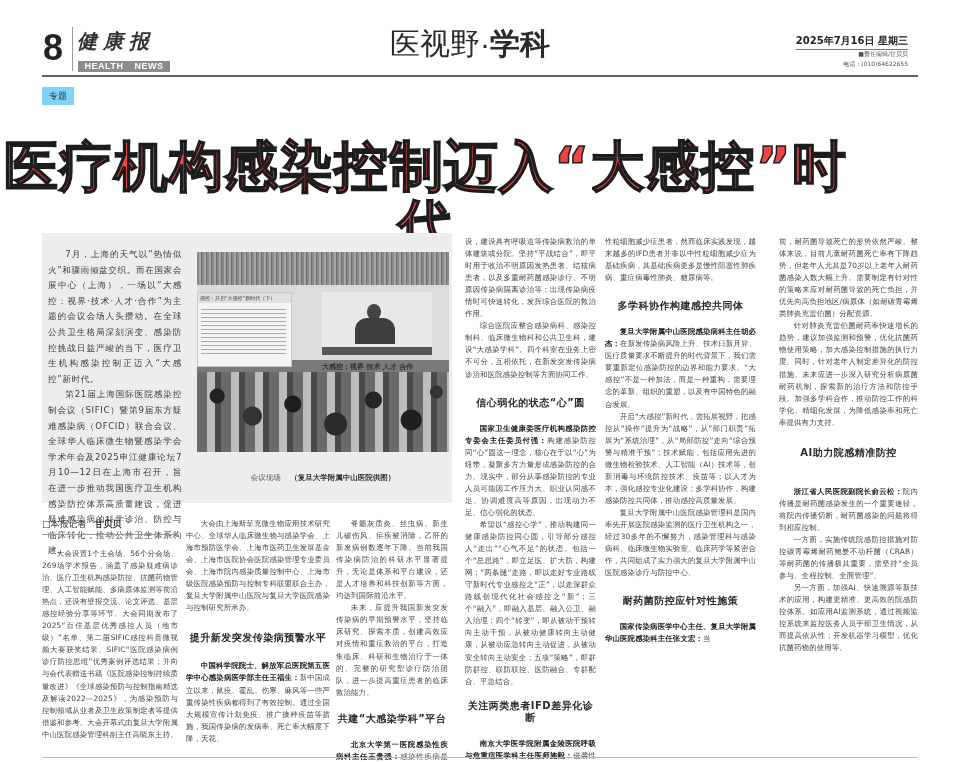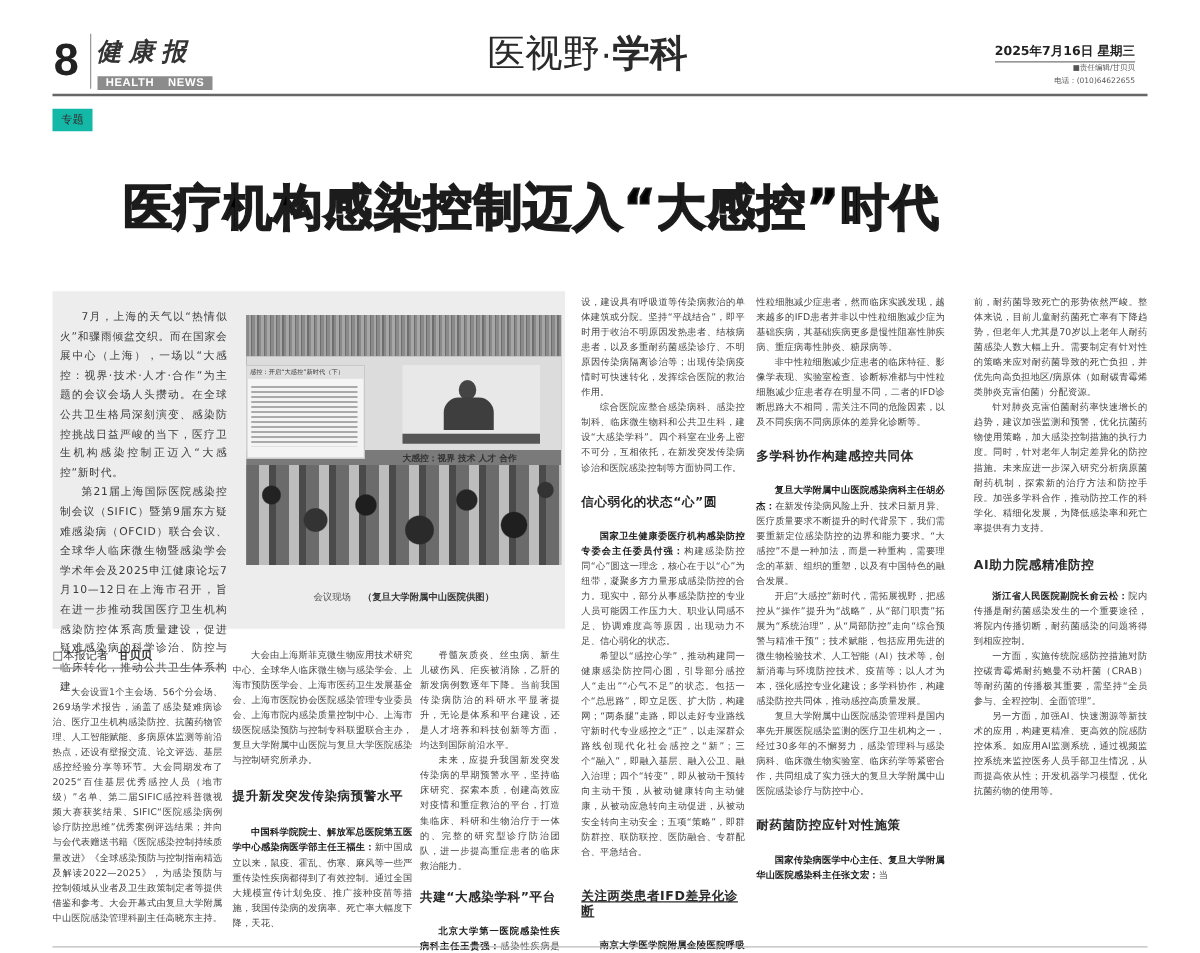--- a/index.html
+++ b/index.html
@@ -12,24 +12,24 @@
   .mast-divider { left: 72px; top: 27px; width: 1px; height: 44px; background: #999; }
   .masthead { left: 77px; top: 24px; font-family: "DejaVu Serif", serif; font-style: italic; font-weight: bold; font-size: 20px; letter-spacing: 6px; color: #333; line-height: 34px; }
   .mast-en { left: 78px; top: 61px; width: 92px; height: 11px; background: #8c8c8c; color: #fff; font-family: "Liberation Sans", sans-serif; font-weight: bold; font-size: 9px; line-height: 11px; letter-spacing: 0.5px; word-spacing: 8px; text-align: center; }
   .section-title { left: 390px; top: 24px; font-size: 30px; line-height: 40px; color: #2a2a2a; }
   .section-title .light { font-family: Liberation Sans, sans-serif; font-weight: normal; }
   .section-title .bold { font-family: "DejaVu Sans", sans-serif; font-weight: bold; }
   .date { right: 52px; top: 34px; font-weight: bold; font-size: 10px; color: #222; border-bottom: 1px solid #777; padding-bottom: 1px; }
   .editor { right: 52px; top: 50px; font-size: 6px; color: #555; }
   .phone { right: 52px; top: 60px; font-size: 6px; color: #555; }
   .top-rule { left: 42px; top: 75px; width: 876px; height: 2px; background: #666; }
-  .tag { left: 42px; top: 87px; width: 32px; height: 18px; background: #14b8a6; font-size: 9px; line-height: 18px; text-align: center; color: #333; }
+  .tag { left: 42px; top: 87px; width: 32px; height: 18px; background: #7dd3fc; font-size: 9px; line-height: 18px; text-align: center; color: #333; }
 
   
-  .headline { left: 0; top: 138px; width: 851px; text-align: center; font-family: "DejaVu Sans", sans-serif; font-weight: bold; font-size: 39px; line-height: 58px; color: #000000; letter-spacing: 1px; -webkit-text-stroke: 1.5px #1c1c1c; }
+  .headline { left: 0; top: 138px; width: 851px; text-align: center; font-family: "DejaVu Sans", sans-serif; font-weight: bold; font-size: 54px; line-height: 58px; color: #ef4444; letter-spacing: 1px; -webkit-text-stroke: 1.5px #1c1c1c; }
 
   
   .intro-box { left: 42px; top: 233px; width: 410px; height: 270px; background: #ededed; }
   .intro-text { left: 48px; top: 247px; width: 134px; font-size: 8.6px; line-height: 15.6px; color: #3a3a3a; text-align: justify; letter-spacing: 0.6px; }
   .intro-text p { text-indent: 2em; }
   .photo { left: 197px; top: 252px; width: 252px; height: 200px; background: #7a7a7a; overflow: hidden; }
   .photo .ceiling { position: absolute; left: 0; top: 0; width: 100%; height: 33px; background: repeating-linear-gradient(90deg, #8a8a8a 0 2px, #a6a6a6 2px 4px, #6e6e6e 4px 5px); }
   .photo .wall { position: absolute; left: 0; top: 33px; width: 100%; height: 75px; background: #dcdcdc; }
   .photo .slide { position: absolute; left: 0; top: 40px; width: 95px; height: 75px; background: #f4f4f4; border: 1px solid #c8c8c8; }
   .photo .slide-title { position: absolute; left: 0; top: 0; width: 100%; height: 10px; background: #e0e0e0; font-size: 5px; line-height: 10px; color: #333; padding-left: 2px; white-space: nowrap; overflow: hidden; }
@@ -49,21 +49,21 @@
       radial-gradient(circle at 95% 25%, #333 0 6px, transparent 7px),
       repeating-linear-gradient(90deg, #6b6b6b 0 10px, #bdbdbd 10px 18px, #4a4a4a 18px 24px); }
   .caption { left: 197px; top: 473px; width: 252px; text-align: center; font-size: 7.5px; color: #555; }
   .caption b { color: #333; }
 
   
   .col { font-size: 7.4px; line-height: 12.05px; color: #444; text-align: justify; letter-spacing: 0.15px; }
   .col p { text-indent: 2em; }
   .col .lead { text-indent: 2em; }
   .col .lead b { color: #222; }
-  .subhead { font-weight: bold; font-size: 10px; color: #2a2a2a; text-align: left; letter-spacing: 0.5px; }
+  .subhead { font-weight: bold; font-size: 10px; color: #2a2a2a; text-align: center; letter-spacing: 0.5px; }
   .byline { left: 42px; top: 518px; width: 135px; font-size: 9px; color: #333; border-bottom: 1px solid #999; padding-bottom: 3px; }
   .byline b { margin-left: 8px; text-align: right; }
   .bottom-rule { left: 42px; top: 757px; width: 876px; height: 1px; background: #bbb; }
 </style>
 </head>
 <body>
 
 <div class="abs page-num">8</div>
 <div class="abs mast-divider"></div>
 <div class="abs masthead">健康报</div>
@@ -123,37 +123,36 @@
   <div class="subhead" style="margin:14px 0 14px;">共建“大感染学科”平台</div>
   <p class="lead"><b>北京大学第一医院感染性疾病科主任王贵强：</b><span>感染性疾病是威胁人类健康的主要疾病之一，微生物耐药形势严峻。加强综合医院传染病防治能力建</span></p>
 </div>
 
 <div class="abs col" style="left:465px; top:236px; width:131px;">
   <p style="text-indent:0">设，建设具有呼吸道等传染病救治的单体建筑或分院。坚持“平战结合”，即平时用于收治不明原因发热患者、结核病患者，以及多重耐药菌感染诊疗、不明原因传染病隔离诊治等；出现传染病疫情时可快速转化，发挥综合医院的救治作用。</p>
   <p>综合医院应整合感染病科、感染控制科、临床微生物科和公共卫生科，建设“大感染学科”。四个科室在业务上密不可分，互相依托，在新发突发传染病诊治和医院感染控制等方面协同工作。</p>
   <div class="subhead" style="margin:16px 0 14px;">信心弱化的状态“心”圆</div>
   <p class="lead"><b>国家卫生健康委医疗机构感染防控专委会主任委员付强：</b><span>构建感染防控同“心”圆这一理念，核心在于以“心”为纽带，凝聚多方力量形成感染防控的合力。现实中，部分从事感染防控的专业人员可能因工作压力大、职业认同感不足、协调难度高等原因，出现动力不足、信心弱化的状态。</span></p>
   <p>希望以“感控心学”，推动构建同一健康感染防控同心圆，引导部分感控人“走出”“心气不足”的状态。包括一个“总思路”，即立足医、扩大防，构建网；“两条腿”走路，即以走好专业路线守新时代专业感控之“正”，以走深群众路线创现代化社会感控之“新”；三个“融入”，即融入基层、融入公卫、融入治理；四个“转变”，即从被动干预转向主动干预，从被动健康转向主动健康，从被动应急转向主动促进，从被动安全转向主动安全；五项“策略”，即群防群控、联防联控、医防融合、专群配合、平急结合。</p>
-  <div class="subhead" style="margin:24px 0 14px;text-decoration:underline;">关注两类患者IFD差异化诊断</div>
+  <div class="subhead" style="margin:12px 0 14px;">关注两类患者IFD差异化诊断</div>
   <p class="lead"><b>南京大学医学院附属金陵医院呼吸与危重症医学科主任医师施毅：</b><span>侵袭性真菌病（IFD）是一组由真菌感染引起的严重疾病，近年来发病率呈上升趋势。IFD的诊断标准主要针对中</span></p>
 </div>
 
 <div class="abs col" style="left:605px; top:236px; width:151px;">
   <p style="text-indent:0">性粒细胞减少症患者，然而临床实践发现，越来越多的IFD患者并非以中性粒细胞减少症为基础疾病，其基础疾病更多是慢性阻塞性肺疾病、重症病毒性肺炎、糖尿病等。</p>
-  <p>非中性粒细胞减少症患者的临床特征、影像学表现、实验室检查、诊断标准都与中性粒细胞减少症患者存在明显不同，二者的IFD诊断思路大不相同，需关注不同的危险因素，以及不同疾病不同病原体的差异化诊断等。</p>
   <div class="subhead" style="margin:16px 0 14px;">多学科协作构建感控共同体</div>
   <p class="lead"><b>复旦大学附属中山医院感染病科主任胡必杰：</b><span>在新发传染病风险上升、技术日新月异、医疗质量要求不断提升的时代背景下，我们需要重新定位感染防控的边界和能力要求。“大感控”不是一种加法，而是一种重构，需要理念的革新、组织的重塑，以及有中国特色的融合发展。</span></p>
   <p>开启“大感控”新时代，需拓展视野，把感控从“操作”提升为“战略”，从“部门职责”拓展为“系统治理”，从“局部防控”走向“综合预警与精准干预”；技术赋能，包括应用先进的微生物检验技术、人工智能（AI）技术等，创新消毒与环境防控技术、疫苗等；以人才为本，强化感控专业化建设；多学科协作，构建感染防控共同体，推动感控高质量发展。</p>
   <p>复旦大学附属中山医院感染管理科是国内率先开展医院感染监测的医疗卫生机构之一，经过30多年的不懈努力，感染管理科与感染病科、临床微生物实验室、临床药学等紧密合作，共同组成了实力强大的复旦大学附属中山医院感染诊疗与防控中心。</p>
   <div class="subhead" style="margin:16px 0 14px;">耐药菌防控应针对性施策</div>
   <p class="lead"><b>国家传染病医学中心主任、复旦大学附属华山医院感染科主任张文宏：</b><span>当</span></p>
 </div>
 
 <div class="abs col" style="left:779px; top:236px; width:139px;">
   <p style="text-indent:0">前，耐药菌导致死亡的形势依然严峻。整体来说，目前儿童耐药菌死亡率有下降趋势，但老年人尤其是70岁以上老年人耐药菌感染人数大幅上升。需要制定有针对性的策略来应对耐药菌导致的死亡负担，并优先向高负担地区/病原体（如耐碳青霉烯类肺炎克雷伯菌）分配资源。</p>
   <p>针对肺炎克雷伯菌耐药率快速增长的趋势，建议加强监测和预警，优化抗菌药物使用策略，加大感染控制措施的执行力度。同时，针对老年人制定差异化的防控措施。未来应进一步深入研究分析病原菌耐药机制，探索新的治疗方法和防控手段。加强多学科合作，推动防控工作的科学化、精细化发展，为降低感染率和死亡率提供有力支持。</p>
-  <div class="subhead" style="margin:18px 0 12px;">AI助力院感精准防控</div>
+  <div class="subhead" style="margin:18px 0 27px;">AI助力院感精准防控</div>
   <p class="lead"><b>浙江省人民医院副院长俞云松：</b><span>院内传播是耐药菌感染发生的一个重要途径，将院内传播切断，耐药菌感染的问题将得到相应控制。</span></p>
   <p>一方面，实施传统院感防控措施对防控碳青霉烯耐药鲍曼不动杆菌（CRAB）等耐药菌的传播极其重要，需坚持“全员参与、全程控制、全面管理”。</p>
   <p>另一方面，加强AI、快速溯源等新技术的应用，构建更精准、更高效的院感防控体系。如应用AI监测系统，通过视频监控系统来监控医务人员手部卫生情况，从而提高依从性；开发机器学习模型，优化抗菌药物的使用等。</p>
 </div>
 
 <div class="abs bottom-rule"></div>
 
 </body></html>

